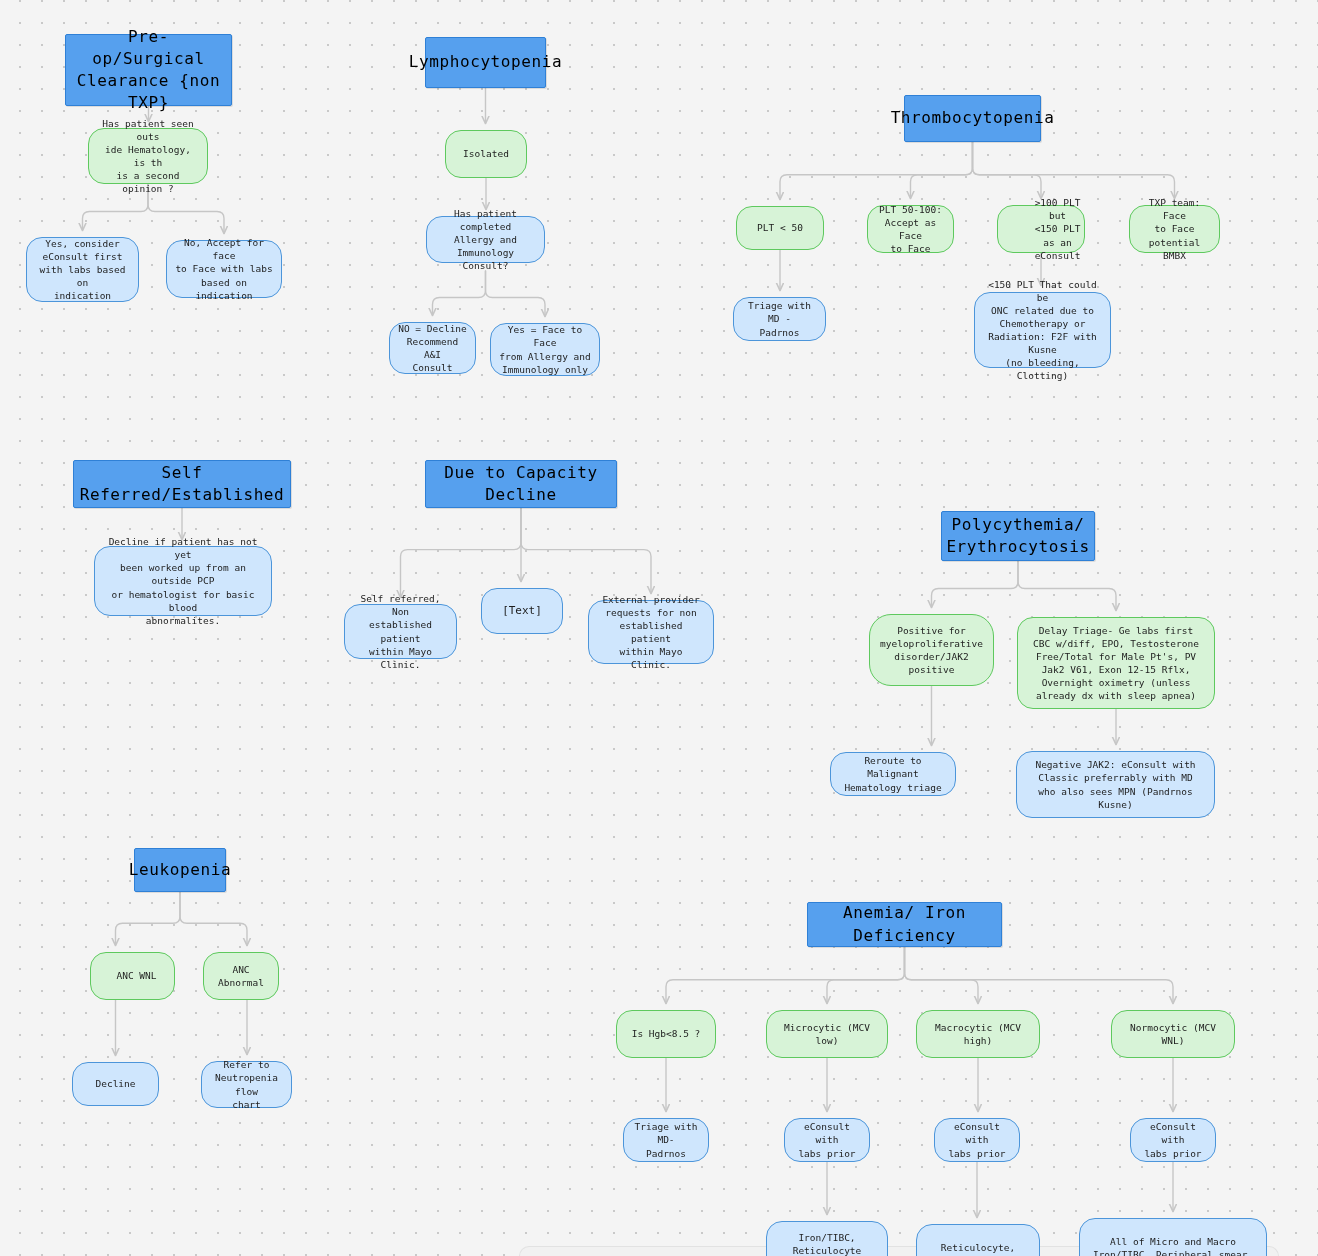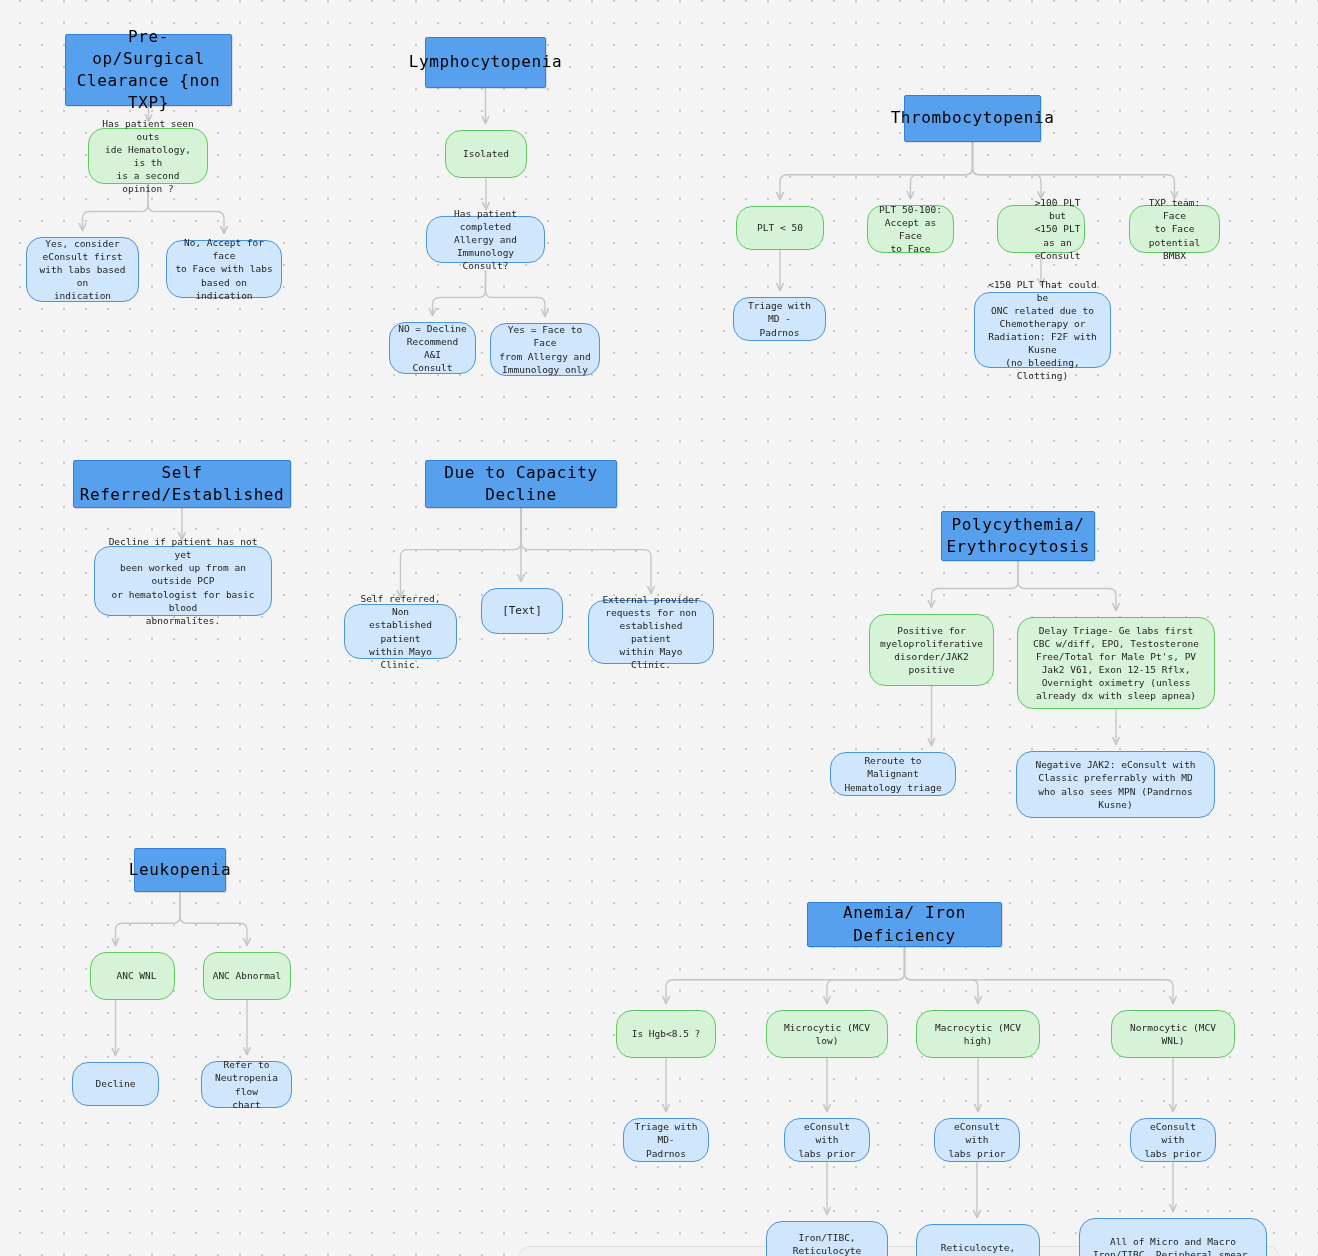--- a/index.html
+++ b/index.html
@@ -176,38 +176,38 @@
       <div class="node n-blue" style="left: 344px; top: 604px; width: 113px; height: 55px;">Self referred, Non
 established patient
 within Mayo Clinic.</div>
       <div class="node n-blue placeholder" style="left: 481px; top: 588px; width: 82px; height: 46px;">[Text]</div>
       <div class="node n-blue" style="left: 588px; top: 600px; width: 126px; height: 64px;">External provider
 requests for non
 established patient
 within Mayo Clinic.</div>
       <div class="node n-root" style="left: 941px; top: 511px; width: 154px; height: 50px;">Polycythemia/
 Erythrocytosis</div>
-      <div class="node n-green" style="left: 869px; top: 614px; width: 125px; height: 72px;">Positive for
+      <div class="node n-green" style="left: 869px; top: 614px; width: 125px; height: 72px; border-radius: 22px;">Positive for
 myeloproliferative
 disorder/JAK2 positive</div>
       <div class="node n-green" style="left: 1017px; top: 617px; width: 198px; height: 92px;">Delay Triage- Ge labs first
 CBC w/diff, EPO, Testosterone
 Free/Total for Male Pt's, PV
 Jak2 V61, Exon 12-15 Rflx,
 Overnight oximetry (unless
 already dx with sleep apnea)</div>
       <div class="node n-blue" style="left: 830px; top: 752px; width: 126px; height: 44px;">Reroute to Malignant
 Hematology triage</div>
       <div class="node n-blue" style="left: 1016px; top: 751px; width: 199px; height: 67px;">Negative JAK2: eConsult with
 Classic preferrably with MD
 who also sees MPN (Pandrnos
 Kusne)</div>
       <div class="node n-root" style="left: 134px; top: 848px; width: 92px; height: 44px;">Leukopenia</div>
       <div class="node n-green" style="left: 90px; top: 952px; width: 85px; height: 48px; padding-left: 16px;">ANC WNL</div>
-      <div class="node n-green" style="left: 203px; top: 952px; width: 88px; height: 48px; border-radius: 14px;">ANC Abnormal</div>
+      <div class="node n-green" style="left: 203px; top: 952px; width: 76px; height: 48px;">ANC Abnormal</div>
       <div class="node n-blue" style="left: 72px; top: 1062px; width: 87px; height: 44px;">Decline</div>
       <div class="node n-blue" style="left: 201px; top: 1061px; width: 91px; height: 47px;">Refer to
 Neutropenia flow
 chart</div>
       <div class="node n-root" style="left: 807px; top: 902px; width: 195px; height: 45px;">Anemia/ Iron Deficiency</div>
       <div class="node n-green" style="left: 616px; top: 1010px; width: 100px; height: 48px;">Is Hgb&lt;8.5 ?</div>
       <div class="node n-green" style="left: 766px; top: 1010px; width: 122px; height: 48px;">Microcytic (MCV low)</div>
       <div class="node n-green" style="left: 916px; top: 1010px; width: 124px; height: 48px;">Macrocytic (MCV high)</div>
       <div class="node n-green" style="left: 1111px; top: 1010px; width: 124px; height: 48px;">Normocytic (MCV WNL)</div>
       <div class="node n-blue" style="left: 623px; top: 1118px; width: 86px; height: 44px;">Triage with MD-

